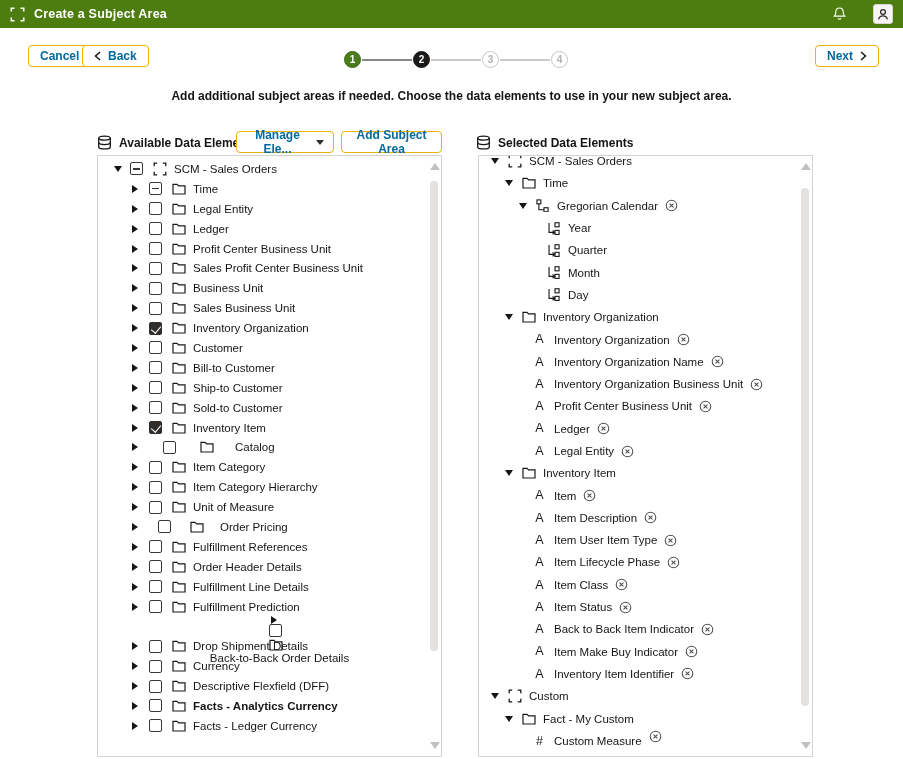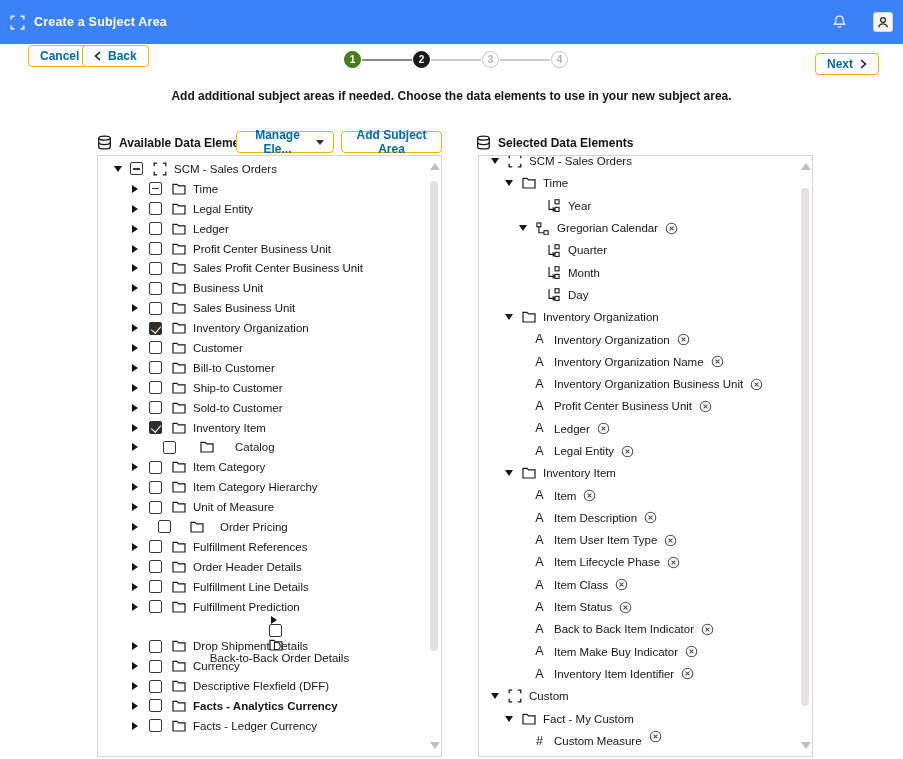--- a/index.html
+++ b/index.html
@@ -1,37 +1,37 @@
 <!DOCTYPE html>
 <html style="--step-completed: #4a7c1e; --step-current: #1c1a19;"><head>
 <meta charset="utf-8">
 <style>
   * { margin:0; padding:0; box-sizing:border-box; }
   html,body { background:#fff; }
   body { font-family:"Liberation Sans", sans-serif; color:#161513; }
   #app { position:relative; width:903px; height:759px; background:#fff; overflow:hidden; }
 
   
-  .titlebar { position:absolute; top:0; left:0; width:903px; height:44px;
-    background:#3b82f6; display:flex; align-items:center; padding:0 10px; }
+  .titlebar { position:absolute; top:0; left:0; width:903px; height:28px;
+    background:#4d7c0f; display:flex; align-items:center; padding:0 10px; }
   .titlebar .t-icon { width:15px; height:15px; margin-right:9px; display:inline-flex; }
   .titlebar .t-title { color:#fff; font-size:12.5px; font-weight:700; letter-spacing:.2px; }
   .titlebar .spacer { flex:1; }
   .titlebar .bell { width:15px; height:16px; margin-right:26px; display:inline-flex; }
   .avatar-box { width:20px; height:20px; background:#f6f5f4; border:1.5px solid #d8d6d4;
     border-radius:3px; display:flex; align-items:center; justify-content:center; }
 
   
   .btn { position:absolute; height:22px; background:#fff; border:1px solid #eab308;
     border-radius:4px; font-family:"Liberation Sans",sans-serif; font-size:12px; font-weight:600;
     color:#0369a1; display:flex; align-items:center; justify-content:center; gap:7px; cursor:pointer; padding:0 11px; }
   .btn svg { display:block; }
   #cancel-btn { left:28px; top:45px; }
   #back-btn  { left:82px; top:45px; }
-  #next-btn  { right:24px; top:45px;margin-top:8px; }
+  #next-btn  { right:24px; top:45px; }
 
   
   .stepper { position:absolute; left:344px; top:51px; display:flex; align-items:center; }
   .step-circle { width:17px; height:17px; border-radius:50%; display:flex; align-items:center;
     justify-content:center; font-size:10px; font-weight:700; }
   .step-completed { background:var(--step-completed,#4a7c1e); border:1px solid #3d6a15; color:#fff; }
   .step-current   { background:var(--step-current,#1c1a19); border:1px solid #1c1a19; color:#fff; }
   .step-upcoming  { background:#fff; border:1px solid #c6c5c4; color:#b4b2b0; }
   .step-line { width:50px; height:2px; margin:0 1px; }
   .line-done { background:#8a8886; }
@@ -497,47 +497,47 @@
         </div>
         <div class="tree-row" style="padding-left: 26px;">
           <span class="arrow-down"></span>
           <span class="node-icon">
             <svg viewBox="0 0 14 12" width="14" height="12" fill="none" stroke="#1a1a1a" stroke-width="1.2">
               <path d="M1 11 V1.3 H5 L6.6 2.9 H13 V11 Z"></path>
             </svg>
           </span>
           <span class="row-label">Time</span>
         </div>
+        <div class="tree-row" style="padding-left: 40px;">
+          <span class="arrow-down"></span>
+          <span class="node-icon">
+            <svg viewBox="0 0 14 14" width="13" height="13" fill="none" stroke="#1a1a1a" stroke-width="1.2">
+              <rect x="1" y="1" width="4.2" height="4.2"></rect>
+              <path d="M3.1 5.2 V11.6 H8.6"></path>
+              <rect x="8.6" y="9.4" width="4.4" height="4.4"></rect>
+            </svg>
+          </span>
+          <span class="row-label">Gregorian Calendar</span>
+          <span class="remove-btn">
+            <svg viewBox="0 0 14 14" width="13" height="13" fill="none" stroke="#4d4b49" stroke-width="1.1">
+              <circle cx="7" cy="7" r="5.7"></circle>
+              <path d="M4.9 4.9 l4.2 4.2 M9.1 4.9 l-4.2 4.2"></path>
+            </svg>
+          </span>
+        </div>
         <div class="tree-row" style="padding-left: 67px;">
           <span class="node-icon">
             <svg viewBox="0 0 14 14" width="13" height="13" fill="none" stroke="#1a1a1a" stroke-width="1.2">
               <rect x="8.6" y="0.8" width="4.4" height="4.4"></rect>
               <rect x="8.6" y="9" width="4.4" height="4.4"></rect>
               <path d="M2.2 1 V11.2 H8.2"></path>
               <path d="M6 9.2 L8.4 11.2 L6 13.2"></path>
             </svg>
           </span>
           <span class="row-label">Year</span>
-        </div>
-        <div class="tree-row" style="padding-left: 40px;">
-          <span class="arrow-down"></span>
-          <span class="node-icon">
-            <svg viewBox="0 0 14 14" width="13" height="13" fill="none" stroke="#1a1a1a" stroke-width="1.2">
-              <rect x="1" y="1" width="4.2" height="4.2"></rect>
-              <path d="M3.1 5.2 V11.6 H8.6"></path>
-              <rect x="8.6" y="9.4" width="4.4" height="4.4"></rect>
-            </svg>
-          </span>
-          <span class="row-label">Gregorian Calendar</span>
-          <span class="remove-btn">
-            <svg viewBox="0 0 14 14" width="13" height="13" fill="none" stroke="#4d4b49" stroke-width="1.1">
-              <circle cx="7" cy="7" r="5.7"></circle>
-              <path d="M4.9 4.9 l4.2 4.2 M9.1 4.9 l-4.2 4.2"></path>
-            </svg>
-          </span>
         </div>
         <div class="tree-row" style="padding-left: 67px;">
           <span class="node-icon">
             <svg viewBox="0 0 14 14" width="13" height="13" fill="none" stroke="#1a1a1a" stroke-width="1.2">
               <rect x="8.6" y="0.8" width="4.4" height="4.4"></rect>
               <rect x="8.6" y="9" width="4.4" height="4.4"></rect>
               <path d="M2.2 1 V11.2 H8.2"></path>
               <path d="M6 9.2 L8.4 11.2 L6 13.2"></path>
             </svg>
           </span>

